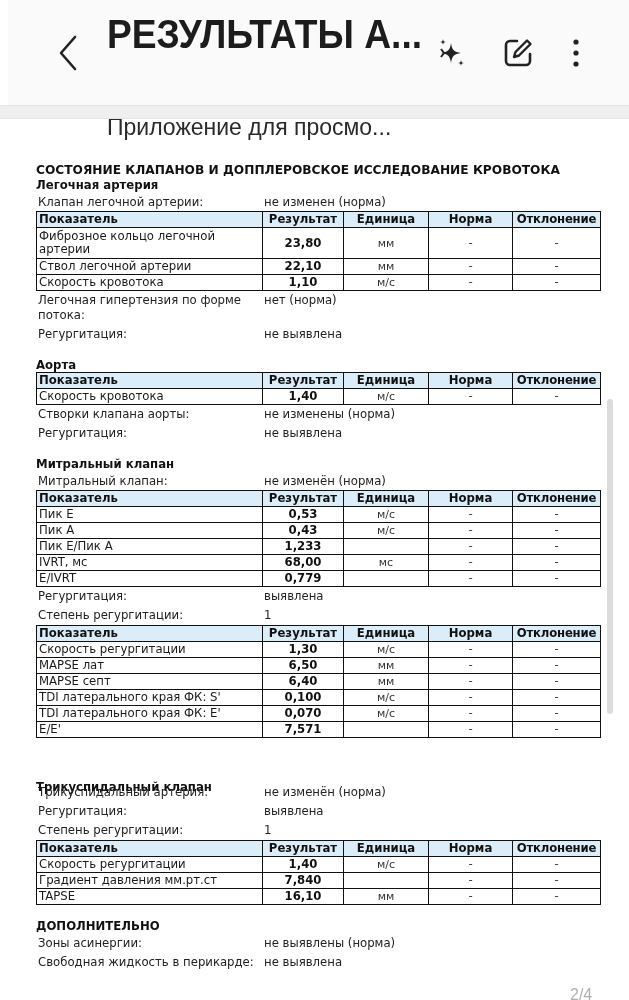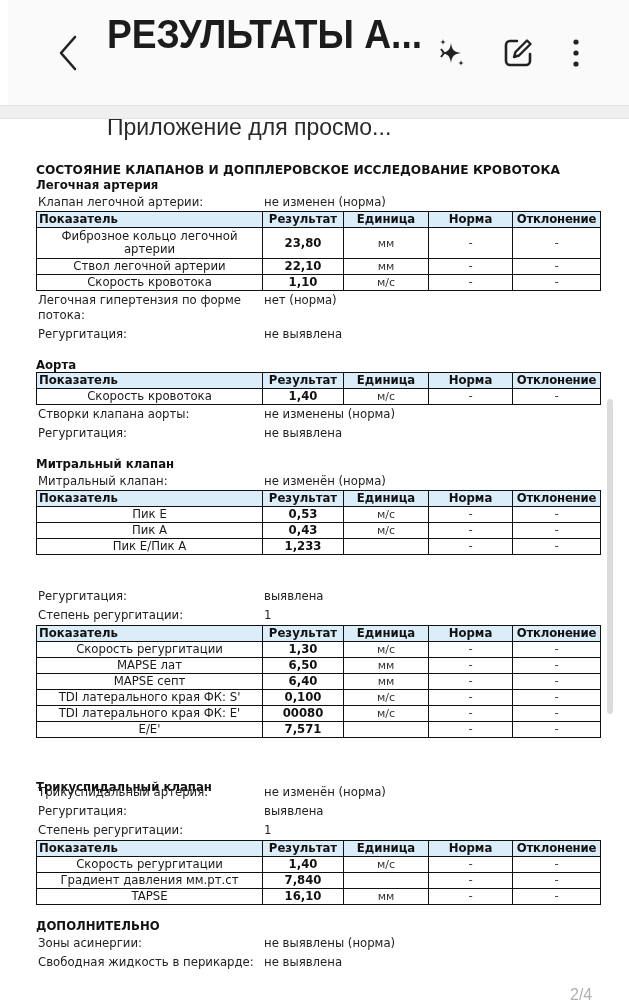--- a/index.html
+++ b/index.html
@@ -18,21 +18,21 @@
   .doc-title { position: absolute; left: 0; top: 43px; font-size: 12.2px; font-weight: 700; white-space: nowrap; }
   .sec-title { position: absolute; left: 0; font-size: 11.7px; font-weight: 700; white-space: nowrap; }
   .kv { position: absolute; left: 2px; font-size: 11.7px; color: #222; width: 560px; }
   .kv .k { position: absolute; left: 0; top: 0; width: 225px; line-height: 15px; }
   .kv .v { position: absolute; left: 226px; top: 0; line-height: 15px; white-space: nowrap; }
 
   table.grid { position: absolute; left: 0; width: 564px; border-collapse: collapse; table-layout: fixed; font-size: 11.7px; }
   table.grid td, table.grid th { border: 1.5px solid #111; padding: 0 2px; line-height: 13px; height: 16px; }
   table.grid th { background: #dcedfa; font-weight: 700; margin-left: 20px; }
   table.grid th.c0 { text-align: left; }
-  table.grid td.c0 { text-align: center; color: #1a1a1a; }
+  table.grid td.c0 { text-align: left; color: #1a1a1a; }
   table.grid .c1 { text-align: center; font-weight: 700; }
   table.grid td.c2 { text-align: center; color: #333; font-size: 11px; margin-top: 20px; }
   table.grid td.c3, table.grid td.c4 { text-align: center; color: #444; }
   col.w0 { width: 226px; } col.w1 { width: 81px; } col.w2 { width: 85px; } col.w3 { width: 84px; } col.w4 { width: 88px; }
   table.grid th.c4 { padding: 0; letter-spacing: -0.2px; }
 
   .scrollbar { position: absolute; left: 607px; top: 399px; width: 6px; height: 315px; background: #dcdcdc; border-radius: 3px; cursor: pointer; }
   .page-ind { position: absolute; left: 570px; top: 986px; font-size: 16px; color: #b0b0b0; font-family: "Liberation Sans", sans-serif; }
 </style>
 </head>
@@ -204,20 +204,34 @@
         <td class="c3">-</td>
         <td class="c4">-</td>
       </tr>
       <tr>
         <td class="c0">Пик E/Пик A</td>
         <td class="c1">1,233</td>
         <td class="c2"></td>
         <td class="c3">-</td>
         <td class="c4">-</td>
       </tr>
+      <tr>
+        <td class="c0">IVRT, мс</td>
+        <td class="c1">68,00</td>
+        <td class="c2">мс</td>
+        <td class="c3">-</td>
+        <td class="c4">-</td>
+      </tr>
+      <tr>
+        <td class="c0">E/IVRT</td>
+        <td class="c1">0,779</td>
+        <td class="c2"></td>
+        <td class="c3">-</td>
+        <td class="c4">-</td>
+      </tr>
     </tbody>
   </table>
   <div class="kv" style="top:469px;">
     <span class="k">Регургитация:</span>
     <span class="v">выявлена</span>
   </div>
   <div class="kv" style="top:488px;">
     <span class="k">Степень регургитации:</span>
     <span class="v">1</span>
   </div>
@@ -262,21 +276,21 @@
       </tr>
       <tr>
         <td class="c0">TDI латерального края ФК: S'</td>
         <td class="c1">0,100</td>
         <td class="c2">м/с</td>
         <td class="c3">-</td>
         <td class="c4">-</td>
       </tr>
       <tr>
         <td class="c0">TDI латерального края ФК: E'</td>
-        <td class="c1">00080</td>
+        <td class="c1">0,070</td>
         <td class="c2">м/с</td>
         <td class="c3">-</td>
         <td class="c4">-</td>
       </tr>
       <tr>
         <td class="c0">E/E'</td>
         <td class="c1">7,571</td>
         <td class="c2"></td>
         <td class="c3">-</td>
         <td class="c4">-</td>

